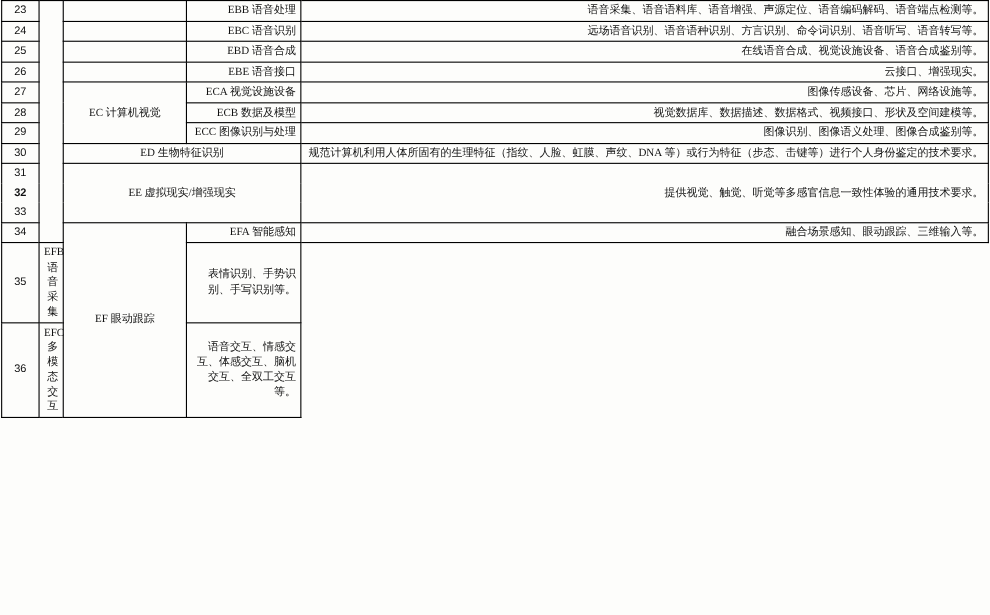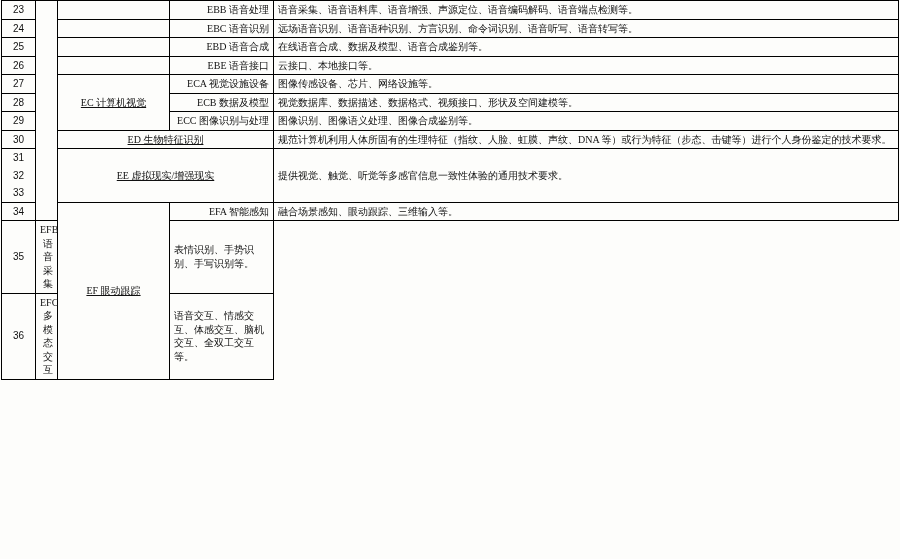--- a/index.html
+++ b/index.html
@@ -42,31 +42,30 @@
     text-align: center;
     font-size: 13px;
     line-height: 1.15;
     padding: 2px 1px;
   }
   td.colB {
     width: 112px;
     text-align: center;
     font-size: 13.5px;
     padding: 2px 3px;
-    text-decoration: underline;
   }
   td.colC {
     width: 104px;
     text-align: right;
     font-size: 13.5px;
     padding: 3px 5px;
     line-height: 1.3;
   }
   td.colD {
-    text-align: left;
+    text-align: right;
     font-size: 13.5px;
     padding: 4px 7px;
     line-height: 1.45;
   }
 </style>
 </head>
 <body>
 
 <div id="page">
   <table class="doc">
@@ -91,28 +90,28 @@
         <td class="num">24</td>
         <td class="colB"></td>
         <td class="colC">EBC 语音识别</td>
         <td class="colD">远场语音识别、语音语种识别、方言识别、命令词识别、语音听写、语音转写等。</td>
       </tr>
 
       <tr>
         <td class="num">25</td>
         <td class="colB"></td>
         <td class="colC">EBD 语音合成</td>
-        <td class="colD">在线语音合成、数据及模型、语音合成鉴别等。</td>
+        <td class="colD">在线语音合成、视觉设施设备、语音合成鉴别等。</td>
       </tr>
 
       <tr>
         <td class="num">26</td>
         <td class="colB"></td>
         <td class="colC">EBE 语音接口</td>
-        <td class="colD">云接口、本地接口等。</td>
+        <td class="colD">云接口、增强现实。</td>
       </tr>
 
       <tr>
         <td class="num">27</td>
         <td class="colB" rowspan="3">EC 计算机视觉</td>
         <td class="colC">ECA 视觉设施设备</td>
         <td class="colD">图像传感设备、芯片、网络设施等。</td>
       </tr>
 
       <tr>
@@ -132,21 +131,21 @@
         <td class="colB" colspan="2">ED 生物特征识别</td>
         <td class="colD">规范计算机利用人体所固有的生理特征（指纹、人脸、虹膜、声纹、DNA 等）或行为特征（步态、击键等）进行个人身份鉴定的技术要求。</td>
       </tr>
 
       <tr>
         <td class="num" style="border-bottom:none;">31</td>
         <td class="colB" colspan="2" rowspan="3">EE 虚拟现实/增强现实</td>
         <td class="colD" rowspan="3">提供视觉、触觉、听觉等多感官信息一致性体验的通用技术要求。</td>
       </tr>
       <tr>
-        <td class="num" style="border-top:none;border-bottom:none;">32</td>
+        <td class="num" style="border-top:none;border-bottom:none;font-weight:bold;">32</td>
       </tr>
       <tr>
         <td class="num" style="border-top:none;">33</td>
       </tr>
 
       <tr>
         <td class="num">34</td>
         <td class="colB" rowspan="3">EF 眼动跟踪</td>
         <td class="colC">EFA 智能感知</td>
         <td class="colD">融合场景感知、眼动跟踪、三维输入等。</td>

